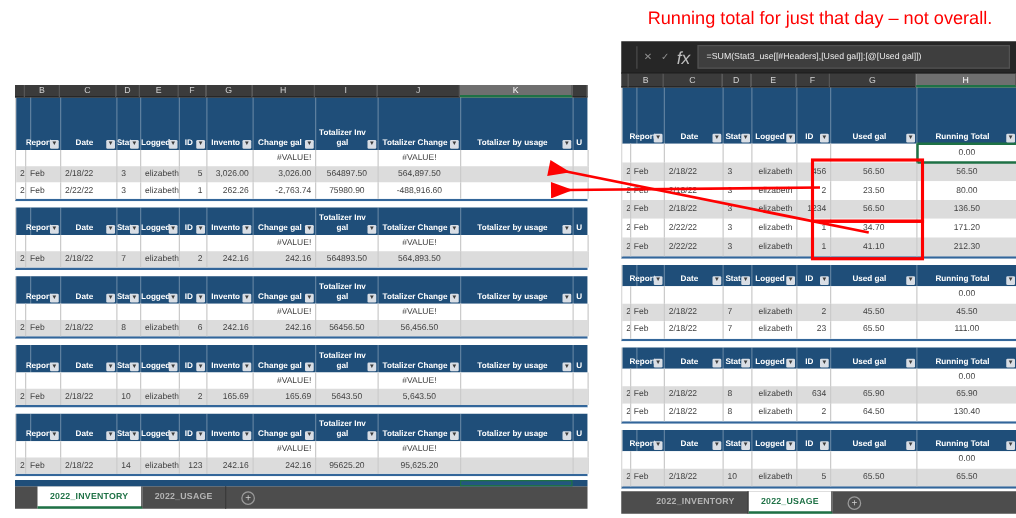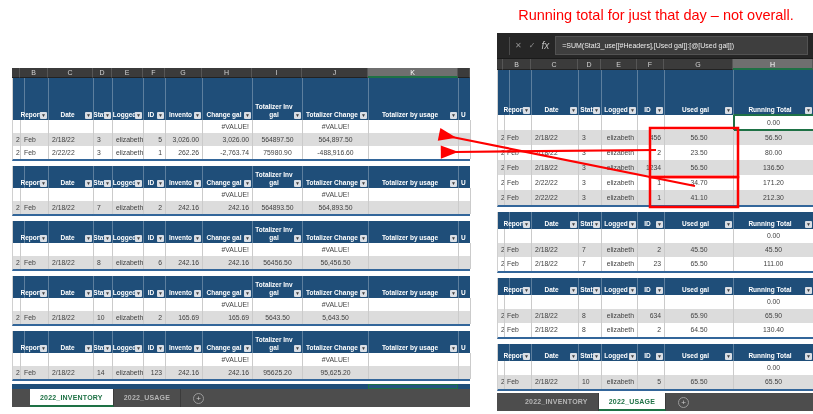--- a/index.html
+++ b/index.html
@@ -10,21 +10,21 @@
           font-size: 14.5px; text-align: center; white-space: nowrap; }
 
   .sheet { position: absolute; background: #fff; }
   #leftSheet  { left: 12px;  top: 68px; width: 458px; }
   #rightSheet { left: 497px; top: 33px; width: 316px; }
 
   
   .fbar { height: 26px; background: #262626; display: flex; align-items: center; padding: 0 5px; gap: 3px; border-bottom: 1px solid #1a1a1a; }
   .namebox { width: 8px; height: 18px; border-right: 1px solid #4a4a4a; color:#888; font-size:7px; line-height:18px; }
   .fico { color: #8f8f8f; font-size: 8px; padding: 0 2px; }
-  .fx { font-style: italic; color: #bdbdbd; font-size: 10px; padding: 0 3px 0 1px; }
+  .fx { font-style: italic; color: #bdbdbd; font-size: 14px; padding: 0 3px 0 1px; }
   .ftext { flex: 1; background: #3e3e3e; border: 1px solid #525252; color: #ececec;
            font-size: 7px; height: 19px; line-height: 17px; padding: 0 6px; white-space: nowrap; overflow: hidden; }
 
   
   .letters { display: grid; }
   .letters div { background: #3b3b3b; color: #d2d2d2; font-size: 7px; text-align: center;
                  border-right: 1px solid #565656; border-bottom: 1px solid #222; }
   #leftSheet  .letters div { line-height: 10px; height: 10px; }
   #rightSheet .letters div { line-height: 11px; height: 11px; }
   .letters .sel { background: #6f6f6f; color: #fff; border-bottom: 2px solid #1e7145; }

